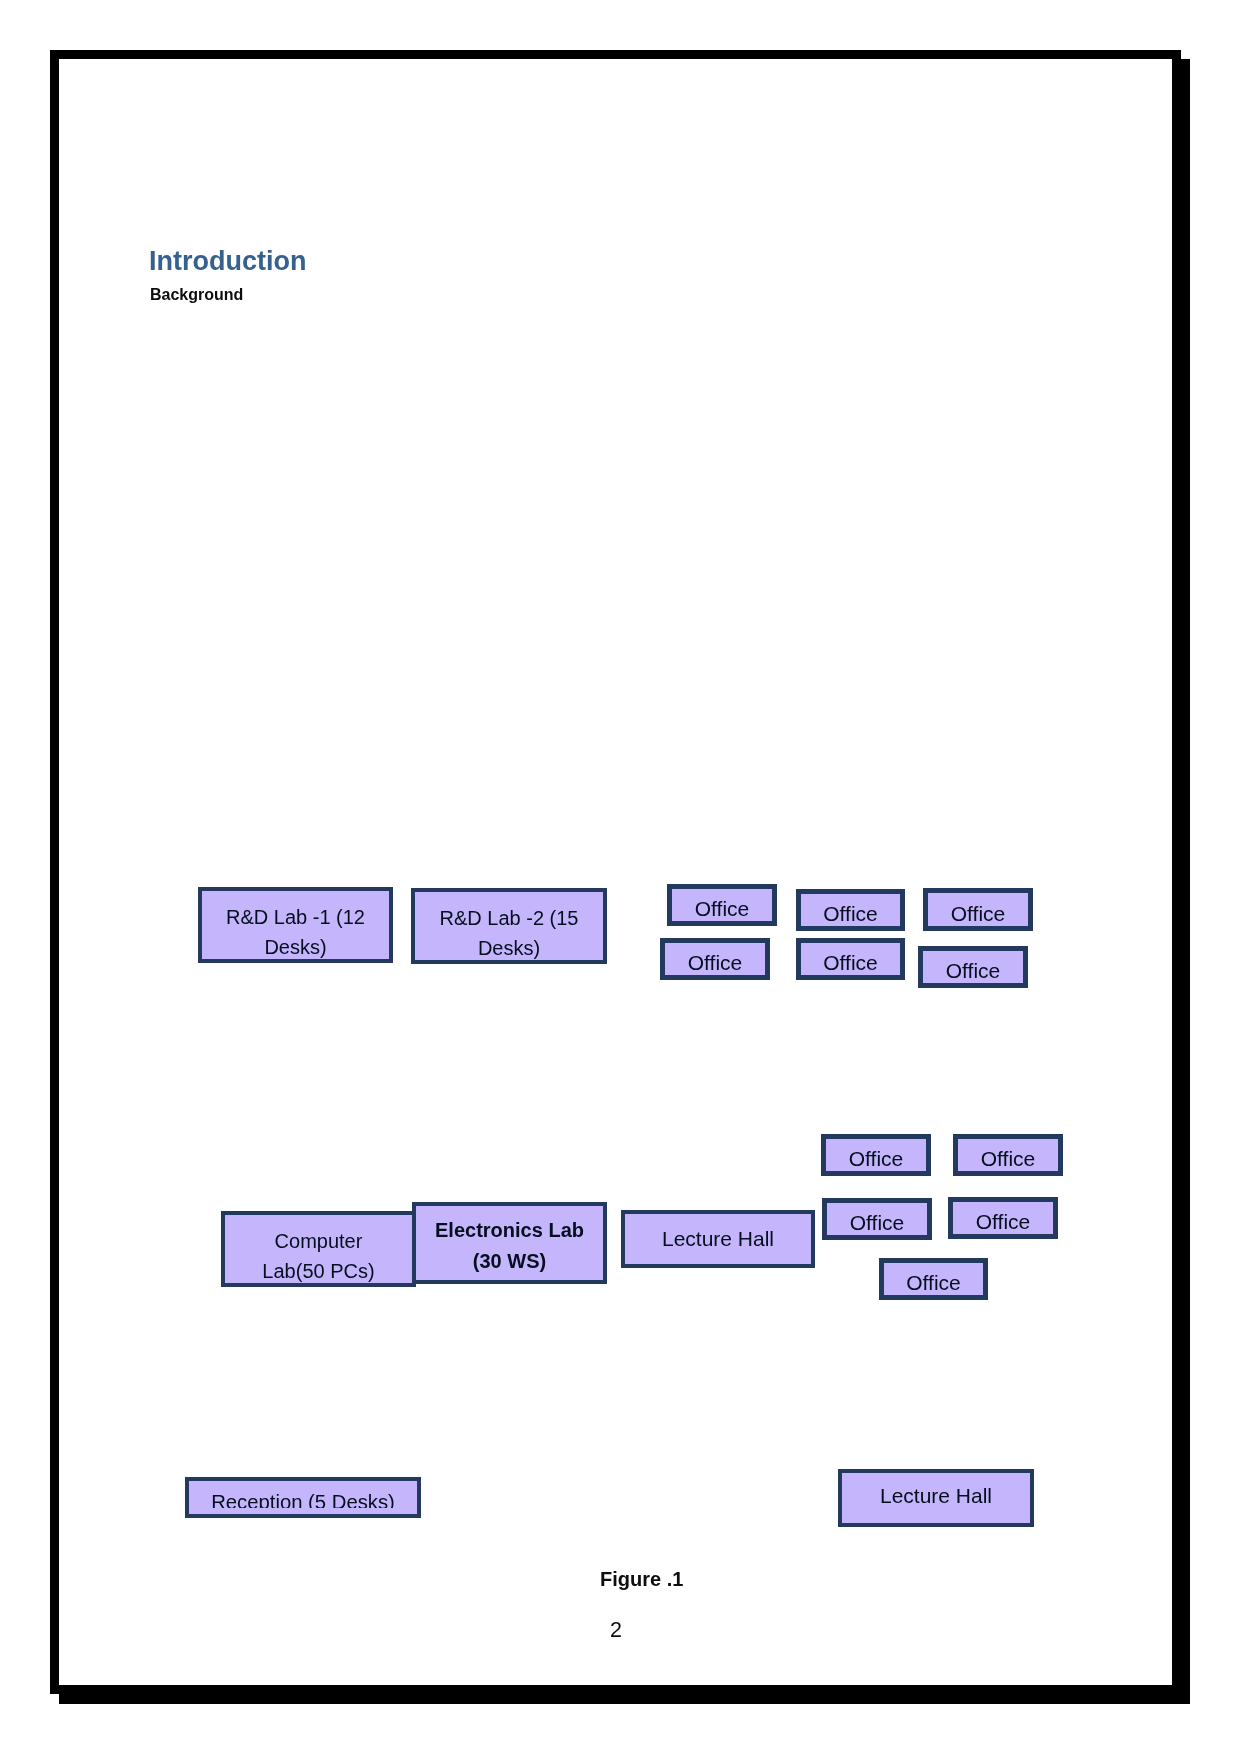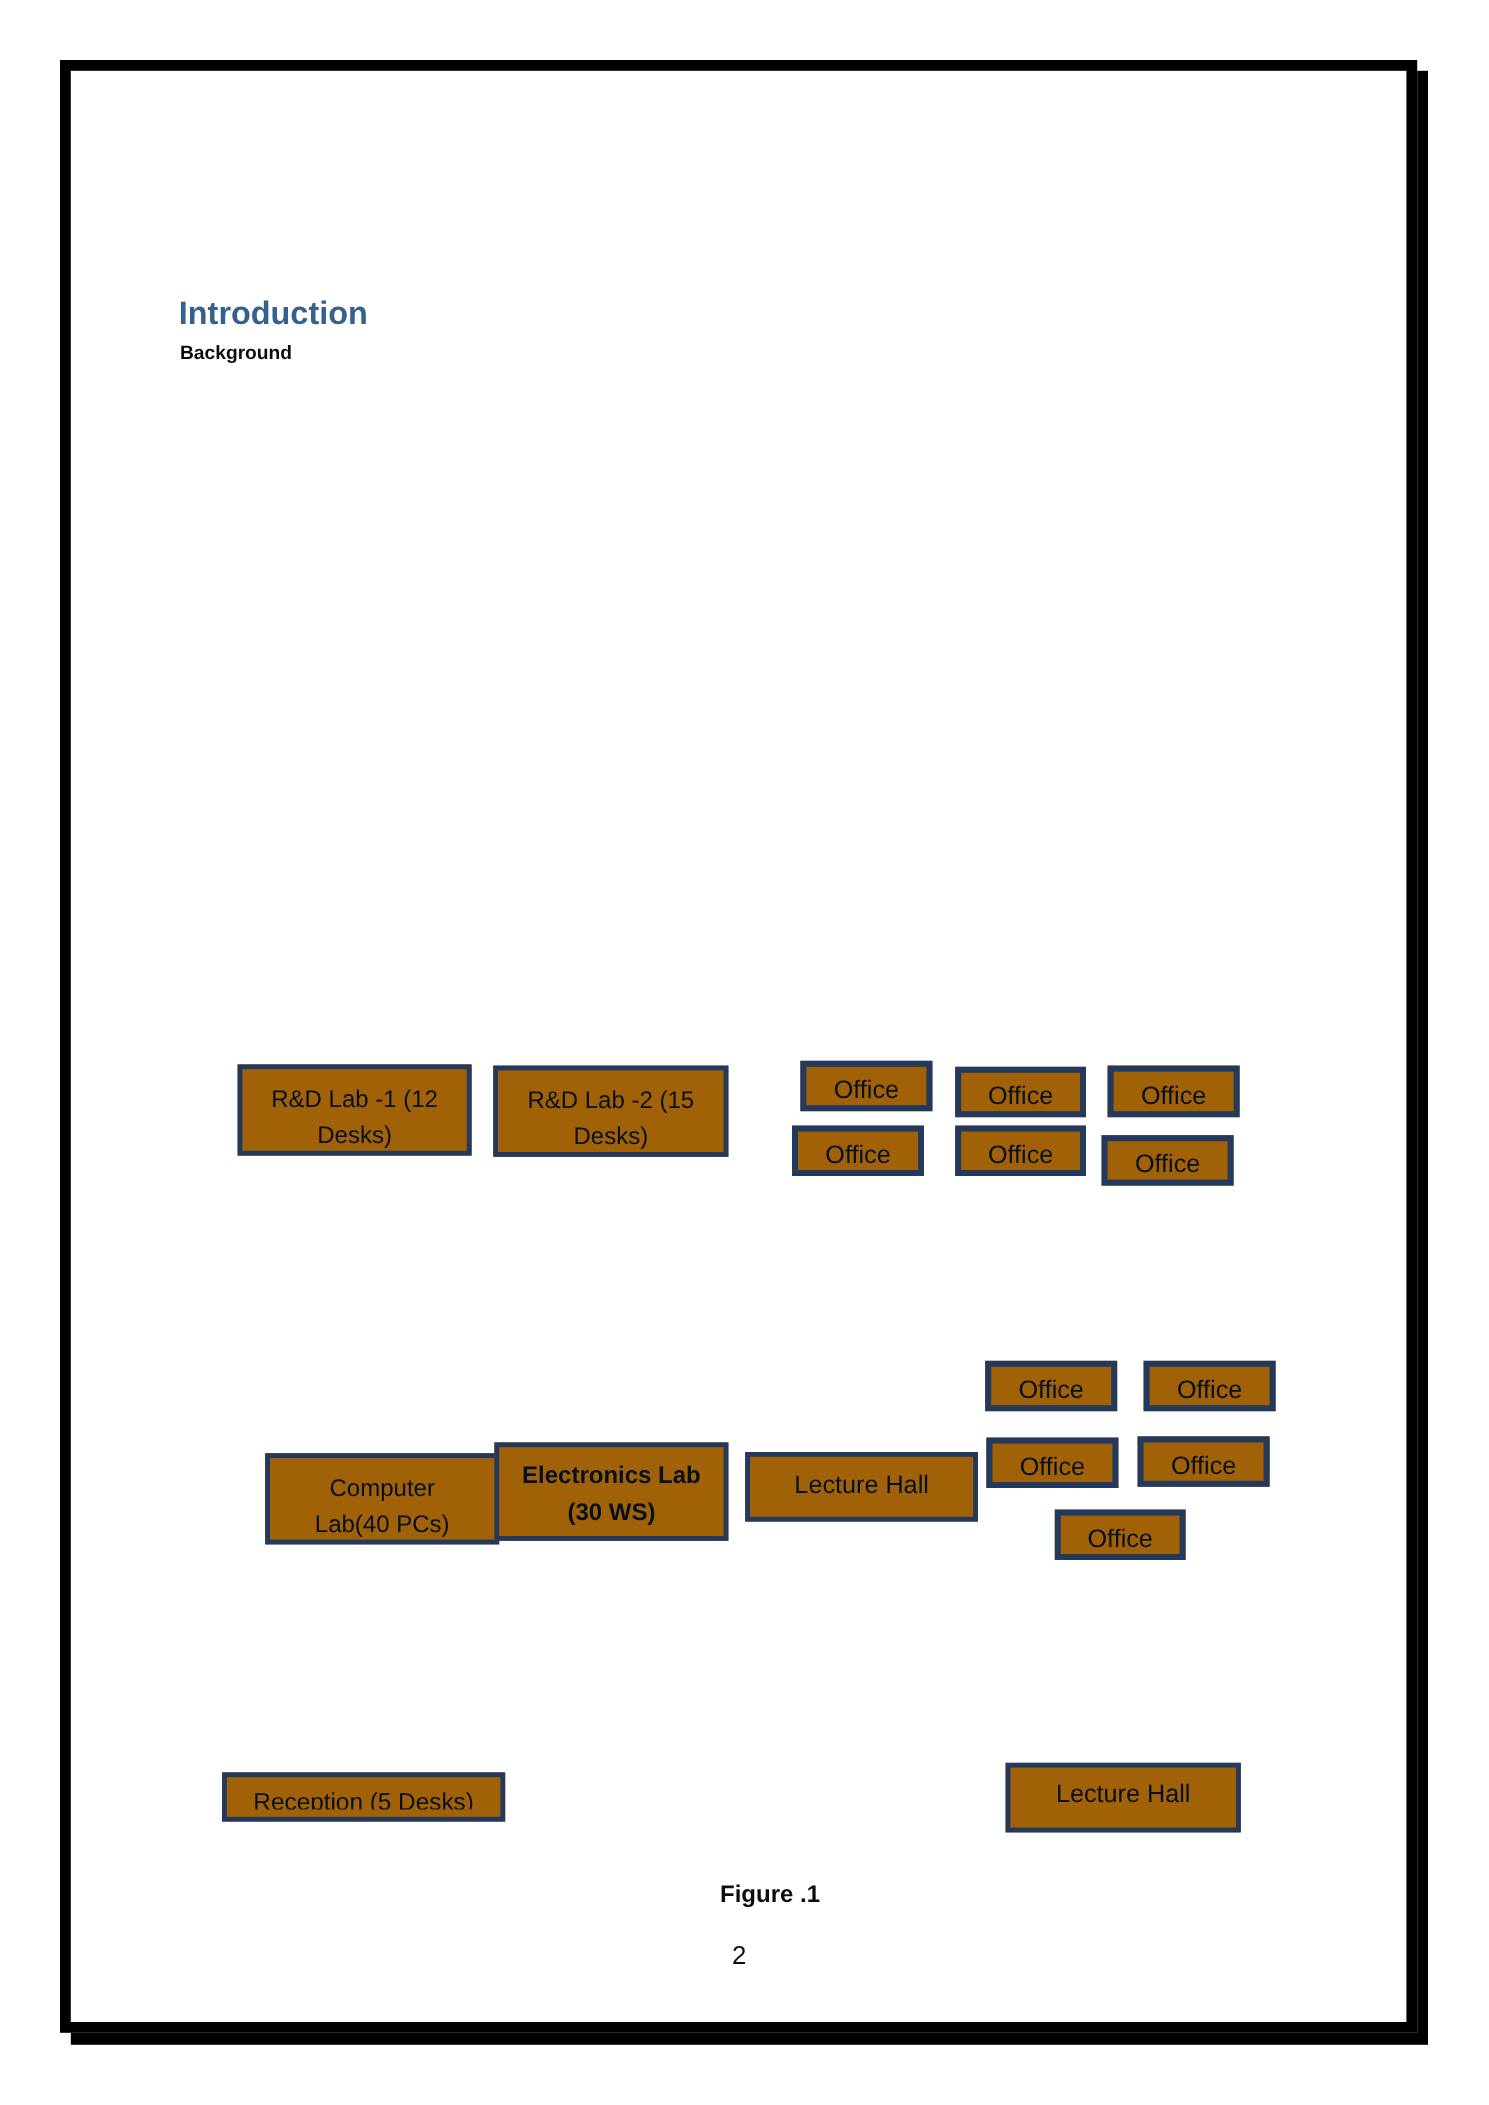--- a/index.html
+++ b/index.html
@@ -16,21 +16,21 @@
   .sheet{position:absolute;left:0;top:0;width:1005px;height:1754px;z-index:2;}
 
   .h1{position:absolute;left:149px;top:248px;font-size:27px;font-weight:bold;
       color:#36618e;white-space:nowrap;line-height:1;}
   .h2{position:absolute;left:150px;top:287px;font-size:16px;font-weight:bold;
       color:#0d0d0d;white-space:nowrap;line-height:1;}
   .para{position:absolute;left:150px;top:329.8px;margin:0;width:935px;font-size:20.8px;
         line-height:41.5px;color:#0d0d0d;}
   .para sup{font-size:.60em;vertical-align:baseline;position:relative;top:-.52em;}
 
-  .box{position:absolute;background:#a16207;border-style:solid;border-color:#23395d;
+  .box{position:absolute;background:#c4b5fd;border-style:solid;border-color:#23395d;
        border-width:4px;box-sizing:border-box;}
   .box>.t{position:absolute;left:-45px;right:-45px;top:50%;
           transform:translateY(-50%);text-align:center;color:#060f1d;
           font-size:20px;line-height:29px;white-space:pre-line;}
 
   .fig{position:absolute;left:600px;top:1569px;font-size:20px;font-weight:bold;
        color:#0d0d0d;line-height:1;}
   .pnum{position:absolute;left:610px;top:1620px;font-size:21.5px;color:#0d0d0d;line-height:1;}
 </style>
 </head>
@@ -70,21 +70,21 @@
       <div class="box" style="left: 918px; top: 946px; width: 110px; height: 42px; border-width: 5px;">
         <div class="t" style="font-size: 21px; line-height: 26px; margin-top: 4px;"><div>Office</div></div>
       </div>
       <div class="box" style="left: 821px; top: 1134px; width: 110px; height: 42px; border-width: 5px;">
         <div class="t" style="font-size: 21px; line-height: 26px; margin-top: 4px;"><div>Office</div></div>
       </div>
       <div class="box" style="left: 953px; top: 1134px; width: 110px; height: 42px; border-width: 5px;">
         <div class="t" style="font-size: 21px; line-height: 26px; margin-top: 4px;"><div>Office</div></div>
       </div>
       <div class="box" style="left: 185px; top: 1211px; width: 195px; height: 76px; border-width: 4px; margin-left: 36px;">
-        <div class="t" style="font-size: 20px; line-height: 30.4px; margin-top: 7px;"><div>Computer</div><div>Lab(40 PCs)</div></div>
+        <div class="t" style="font-size: 20px; line-height: 30.4px; margin-top: 7px;"><div>Computer</div><div>Lab(50 PCs)</div></div>
       </div>
       <div class="box" style="left: 412px; top: 1202px; width: 195px; height: 82px; border-width: 4px; font-weight: bold;">
         <div class="t" style="font-size: 20px; line-height: 31px; margin-top: 2.5px;"><div>Electronics Lab</div><div>(30 WS)</div></div>
       </div>
       <div class="box" style="left: 621px; top: 1210px; width: 194px; height: 58px; border-width: 4px;">
         <div class="t" style="font-size: 21px; line-height: 29px; margin-top: -1px;"><div>Lecture Hall</div></div>
       </div>
       <div class="box" style="left: 822px; top: 1198px; width: 110px; height: 42px; border-width: 5px;">
         <div class="t" style="font-size: 21px; line-height: 26px; margin-top: 4px;"><div>Office</div></div>
       </div>

